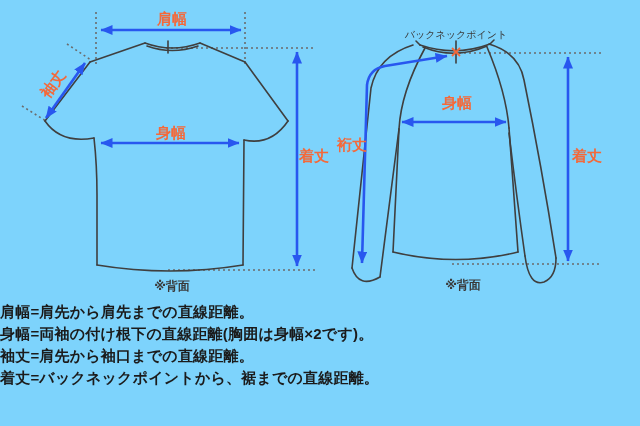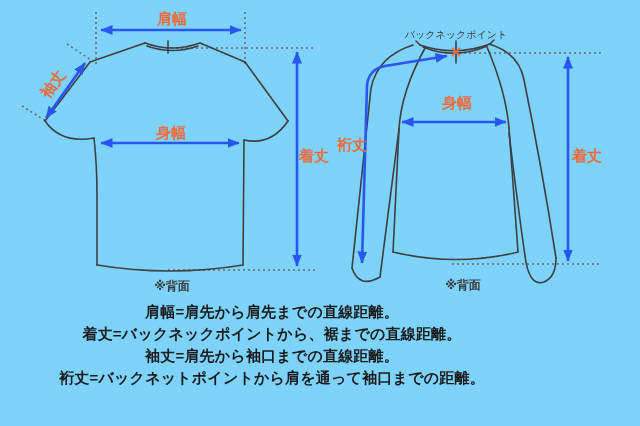--- a/index.html
+++ b/index.html
@@ -5,21 +5,21 @@
   html,body{margin:0;padding:0;}
   body{
     width:640px;height:426px;background:#ffffff;overflow:hidden;
     font-family:"Liberation Sans","DejaVu Sans",sans-serif;
     position:relative;
   }
   .stage{position:absolute;left:0;top:0;width:640px;height:426px;background:#7dd3fc;}
   .diagram-svg{position:absolute;left:0;top:0;}
   .legend{
     position:absolute;left:0;top:301px;width:544px;
-    text-align:center;color:#1b1b1b;
+    text-align:left;color:#1b1b1b;
     font-size:15px;line-height:22px;font-weight:600;
     letter-spacing:0.2px;
   }
   .legend div{white-space:nowrap;}
   
   .outline{fill:none;stroke:#3f3f3f;stroke-width:1.6;stroke-linejoin:round;stroke-linecap:round;}
   .dotted{fill:none;stroke:#6b6b6b;stroke-width:1.6;stroke-dasharray:2 3;}
   .arrow{fill:none;stroke:#2857ef;stroke-width:2.6;}
   .o-label{fill:#f4693a;font-size:15px;font-weight:bold;font-family:"Liberation Sans","DejaVu Sans",sans-serif;}
   .g-label{fill:#3a3a3a;font-size:12px;font-weight:bold;font-family:"Liberation Sans","DejaVu Sans",sans-serif;}
@@ -112,18 +112,18 @@
       <text class="s-label" x="456" y="38" text-anchor="middle">バックネックポイント</text>
       <text class="o-label" x="457" y="108" text-anchor="middle">身幅</text>
       <text class="o-label" x="352" y="150" text-anchor="middle">裄丈</text>
       <text class="o-label" x="587" y="161" text-anchor="middle">着丈</text>
       <text class="g-label" x="463" y="289" text-anchor="middle">※背面</text>
     </g>
   </svg>
 
   <div class="legend">
     <div>肩幅=肩先から肩先までの直線距離。</div>
+    <div>身幅=両袖の付け根下の直線距離(胸囲は身幅×2です)。</div>
+    <div>袖丈=肩先から袖口までの直線距離。</div>
     <div>着丈=バックネックポイントから、裾までの直線距離。</div>
-    <div>袖丈=肩先から袖口までの直線距離。</div>
-    <div>裄丈=バックネットポイントから肩を通って袖口までの距離。</div>
   </div>
 
 </div>
 
 </body></html>

